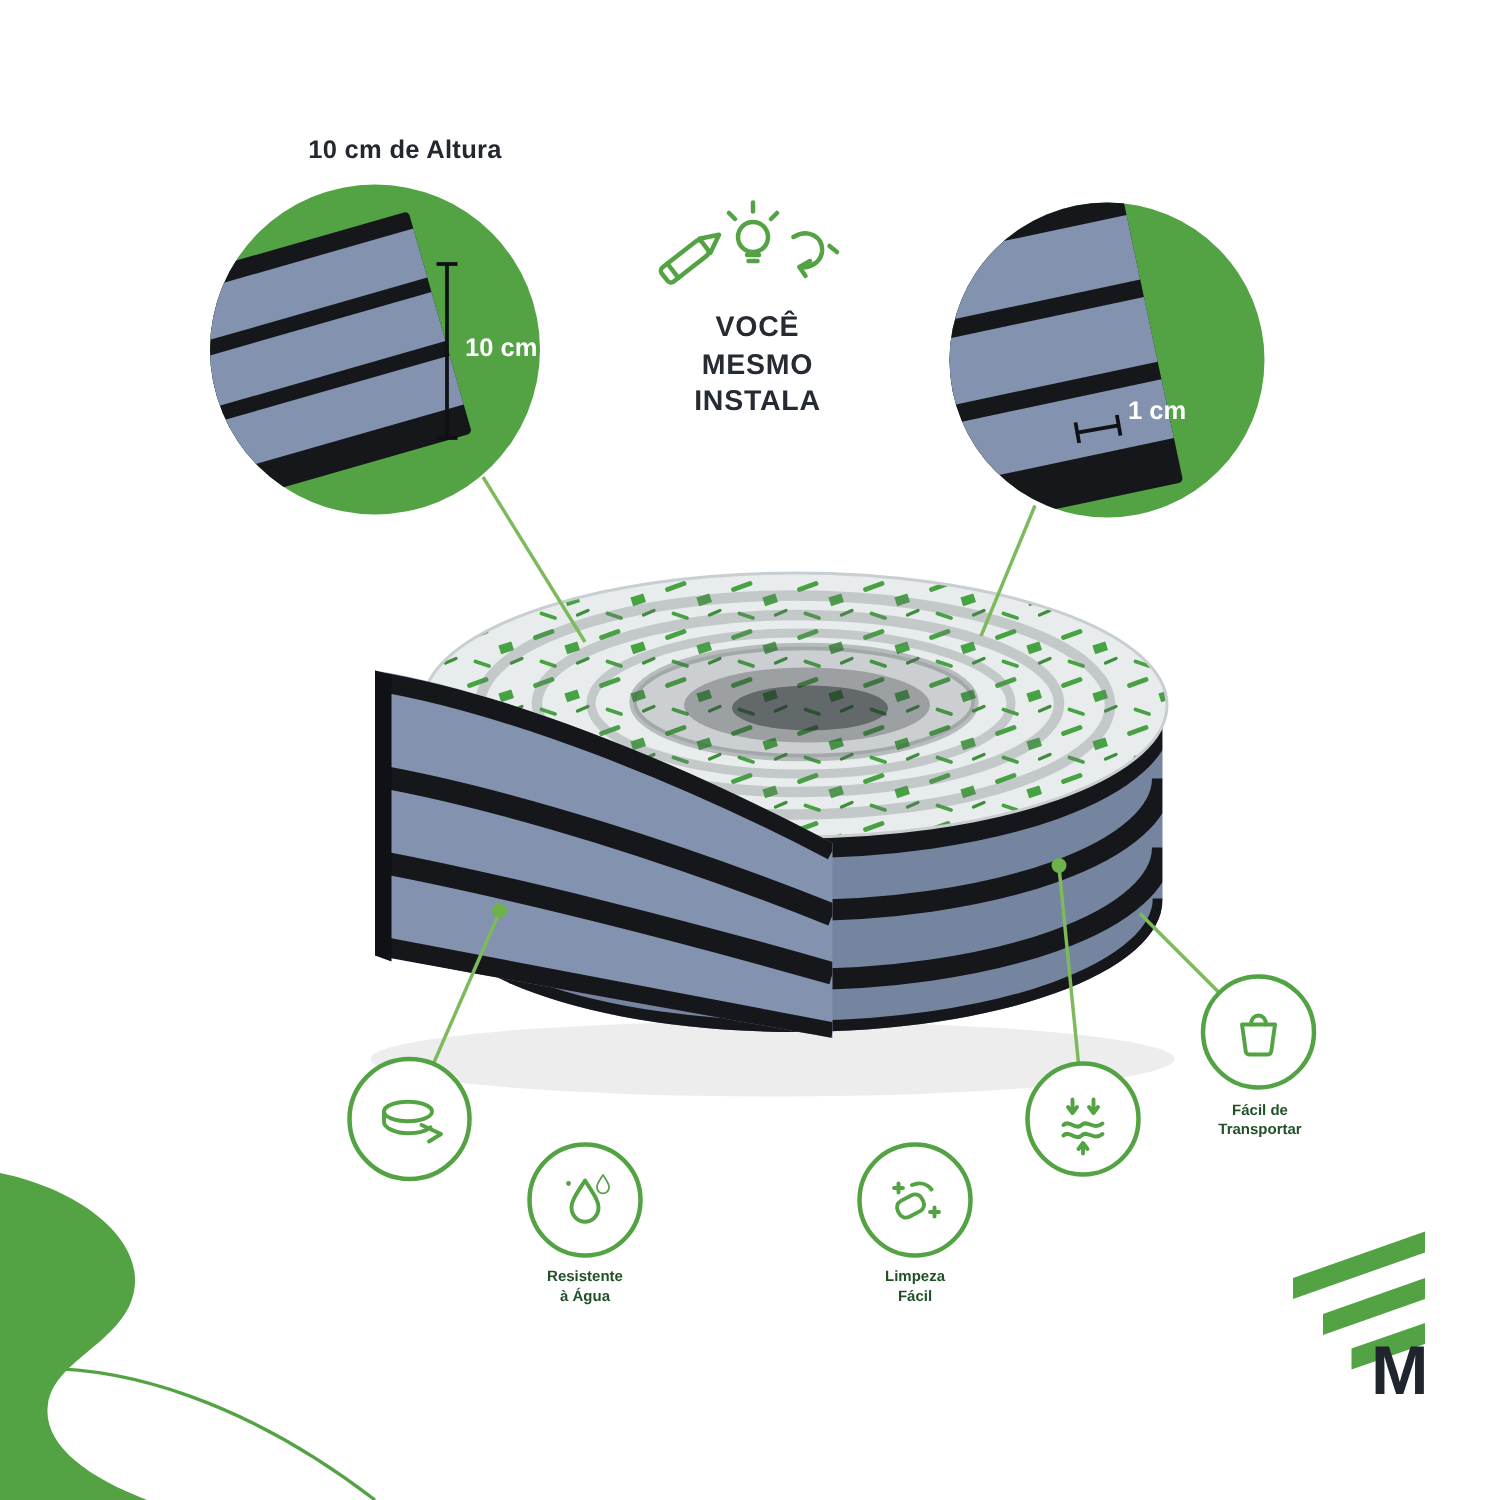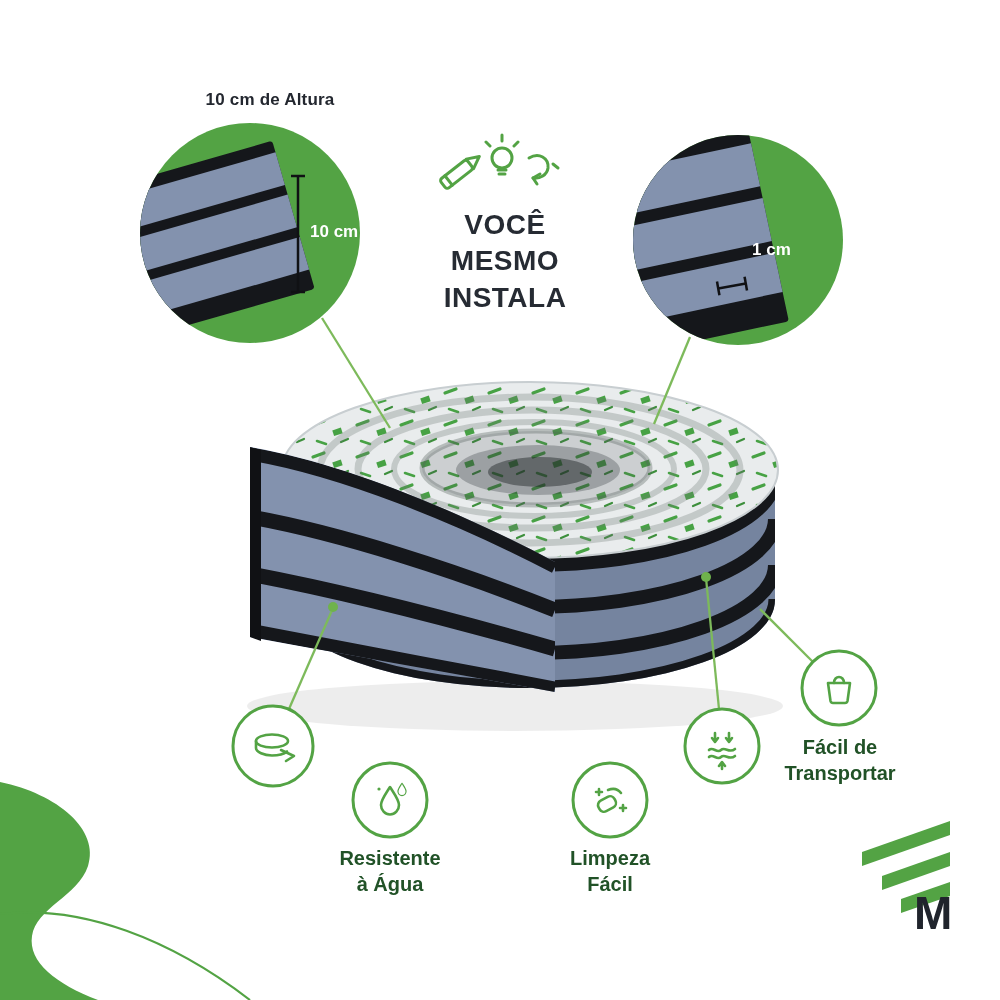--- a/index.html
+++ b/index.html
@@ -1,23 +1,23 @@
 <!DOCTYPE html>
 <html><head>
 <meta charset="utf-8">
 <style>
   html,body{margin:0;padding:0;background:#fff;}
   .canvas{position:relative;width:1000px;height:1000px;background:#ffffff;overflow:hidden;
           font-family:Liberation Sans, sans-serif;}
   .abs{position:absolute;}
   .lbl{font-weight:bold;color:#23272F;font-size:17px;text-align:center;letter-spacing:.2px;}
-  .headline{font-size:28px;font-weight:800;color:#262B33;text-align:center;line-height:1.3;
+  .headline{font-size:19px;font-weight:800;color:#262B33;text-align:center;line-height:1.3;
             letter-spacing:.5px;white-space:pre-line;}
   .measure{color:#ffffff;font-weight:bold;font-size:17px;}
-  .feat{font-size:20px;font-weight:bold;color:#215227;text-align:center;line-height:1.3;
+  .feat{font-size:10px;font-weight:bold;color:#215227;text-align:center;line-height:1.3;
         white-space:pre-line;}
   .logo-m{font-size:46px;font-weight:800;color:#20242C;line-height:1;}
 </style>
 </head>
 <body>
 
 <div class="canvas">
 
   <svg class="abs" style="left:0;top:0" width="1000" height="1000" viewBox="0 0 1000 1000">
     <defs>
@@ -184,21 +184,21 @@
     <g fill="#53A344">
       <path d="M862,852 L950,821 L950,835 L862,866 Z"></path>
       <path d="M882,876 L950,852 L950,866 L882,890 Z"></path>
       <path d="M901,899 L950,882 L950,896 L901,913 Z"></path>
     </g>
   </svg>
 
   <div class="abs lbl" style="left:150px;top:90px;width:240px">10 cm de Altura</div>
 
   <div class="abs measure" style="left:310px;top:222px">10 cm</div>
-  <div class="abs measure" style="left:752px;top:240px">1 cm</div>
+  <div class="abs measure" style="left:752px;top:264px">1 cm</div>
 
   <div class="abs headline" style="left:355px;top:207px;width:300px">VOCÊ
 MESMO
 INSTALA</div>
 
   <div class="abs feat" style="left:290px;top:845px;width:200px">Resistente
 à Água</div>
   <div class="abs feat" style="left:510px;top:845px;width:200px">Limpeza
 Fácil</div>
   <div class="abs feat" style="left:740px;top:734px;width:200px">Fácil de

